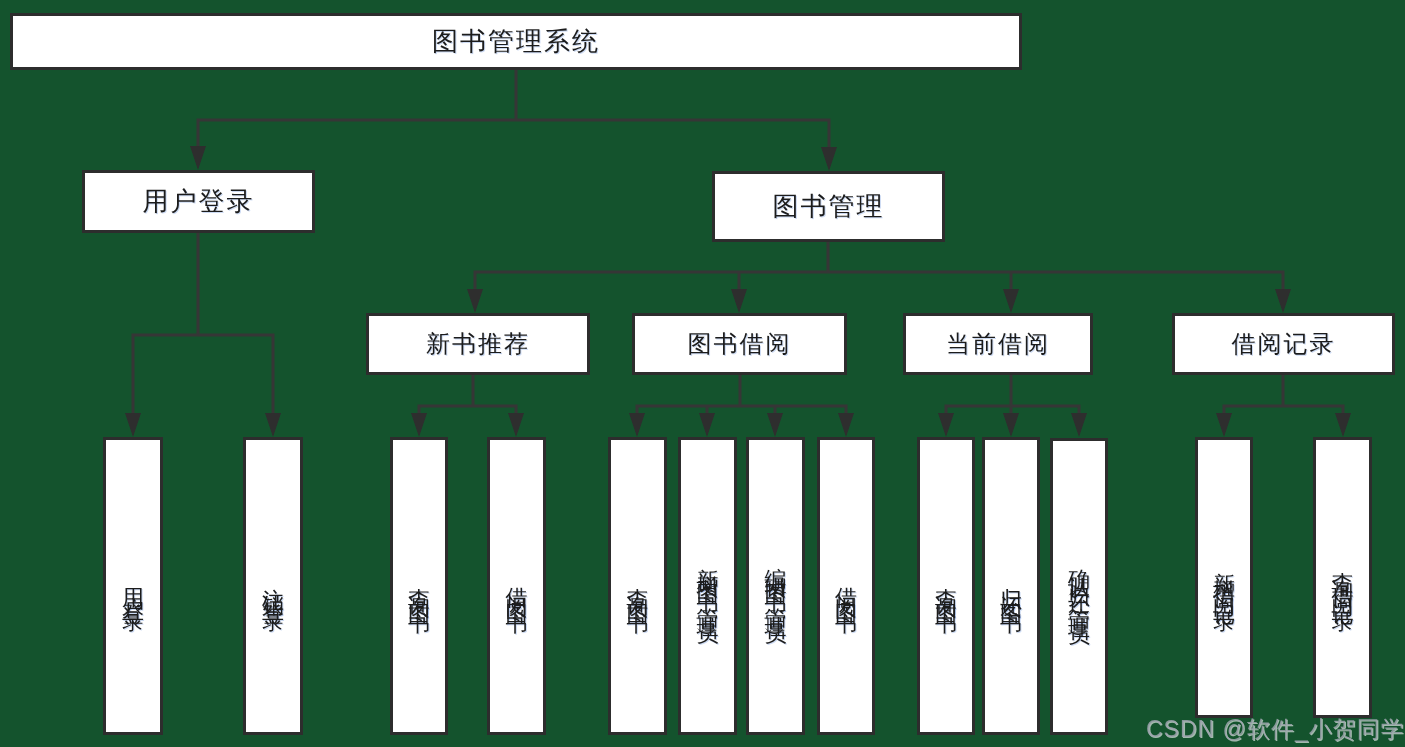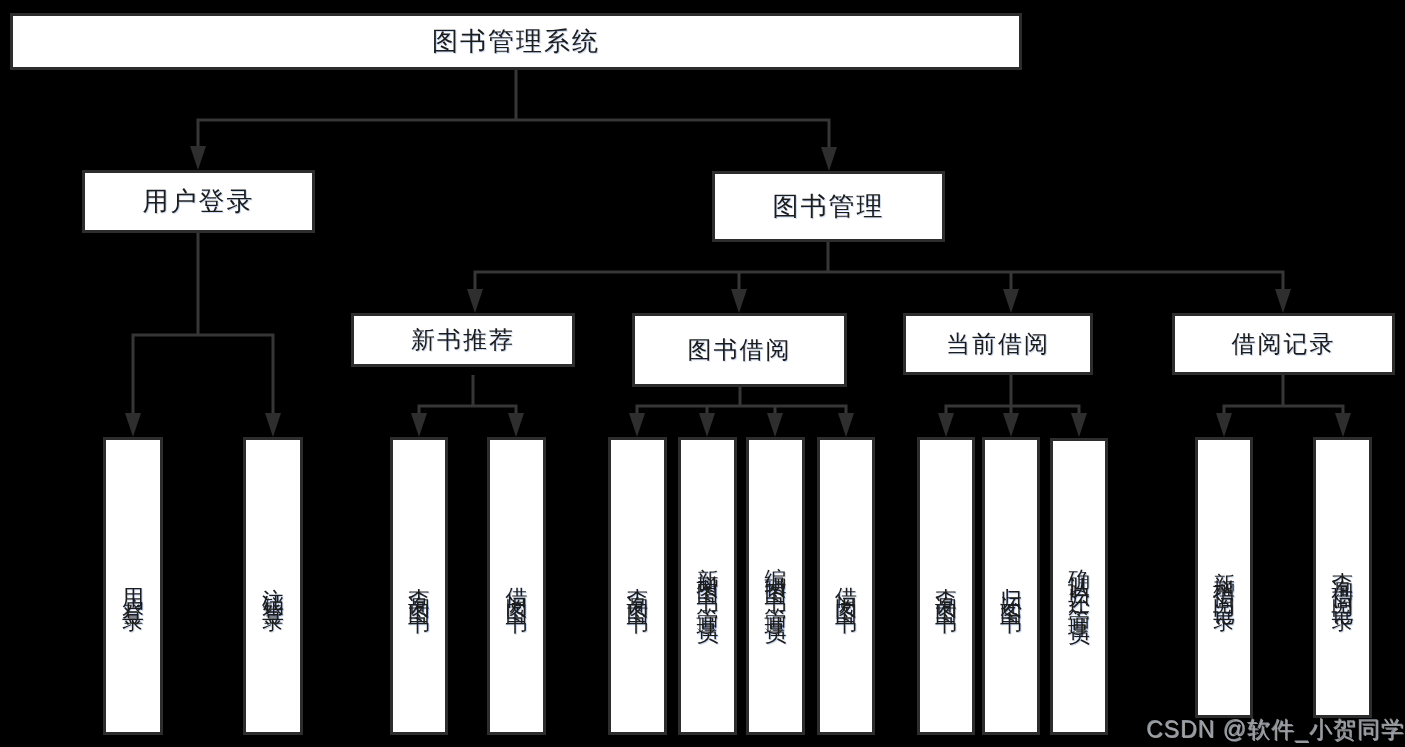--- a/index.html
+++ b/index.html
@@ -1,19 +1,19 @@
 <!DOCTYPE html>
 <html><head>
 <meta charset="utf-8">
 <style>
   html,body{margin:0;padding:0;background:#ffffff;}
   #stage{
     position:relative;
     width:1405px;height:747px;
-    background:#000000;
+    background:#14532d;
     font-family:"Liberation Sans", sans-serif;
     overflow:hidden;
   }
   #wires{position:absolute;left:0;top:0;width:1405px;height:747px;z-index:1;}
   #wires line, #wires polyline{stroke:#363636;stroke-width:3;fill:none;}
   #wires polygon{fill:#2e2e2e;stroke:none;}
   .node{
     position:absolute;
     box-sizing:border-box;
     background:#ffffff;
@@ -119,24 +119,24 @@
     <span class="lbl">图书管理系统</span>
   </div>
 
   <div class="node lvl2" style="left:82px;top:170px;width:233px;height:63px">
     <span class="lbl">用户登录</span>
   </div>
   <div class="node lvl2" style="left:712px;top:171px;width:233px;height:71px">
     <span class="lbl">图书管理</span>
   </div>
 
-  <div class="node lvl3" style="left:351px;top:313px;width:224px;height:54px">
+  <div class="node lvl3" style="left:366px;top:313px;width:224px;height:62px">
     <span class="lbl">新书推荐</span>
   </div>
-  <div class="node lvl3" style="left:632px;top:313px;width:215px;height:74px">
+  <div class="node lvl3" style="left:632px;top:313px;width:215px;height:62px">
     <span class="lbl">图书借阅</span>
   </div>
   <div class="node lvl3" style="left:903px;top:313px;width:190px;height:62px">
     <span class="lbl">当前借阅</span>
   </div>
   <div class="node lvl3" style="left:1172px;top:313px;width:223px;height:62px">
     <span class="lbl">借阅记录</span>
   </div>
 
   <div class="node vnode" style="left:103px;top:437px;width:60px;height:298px">

